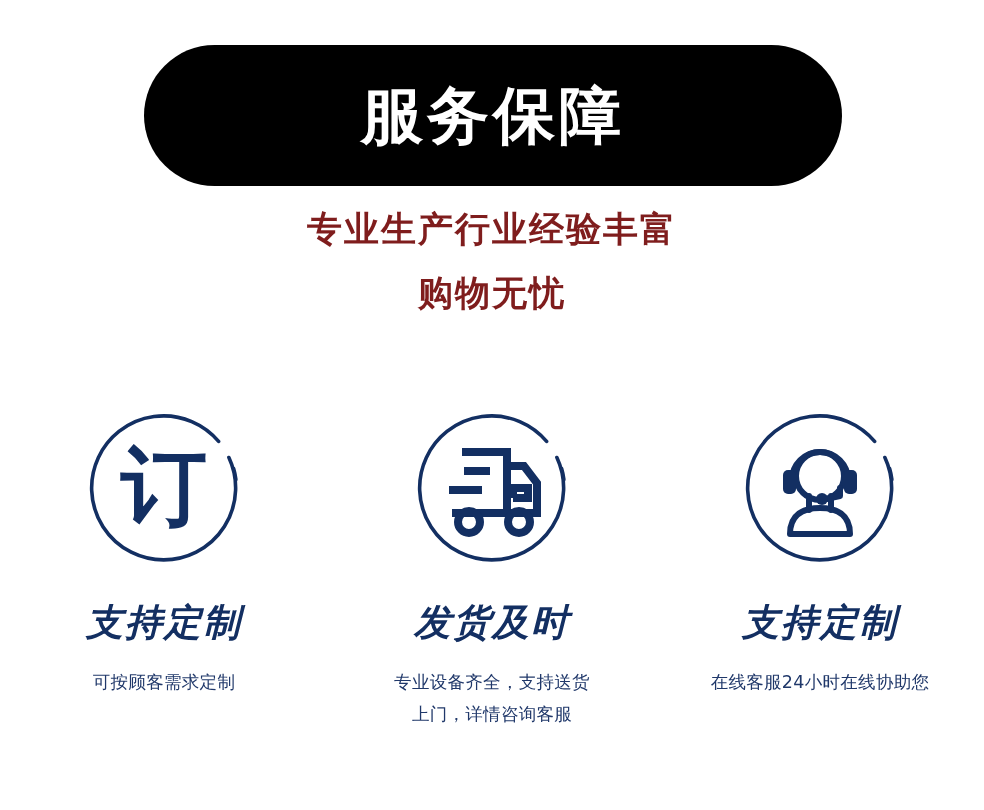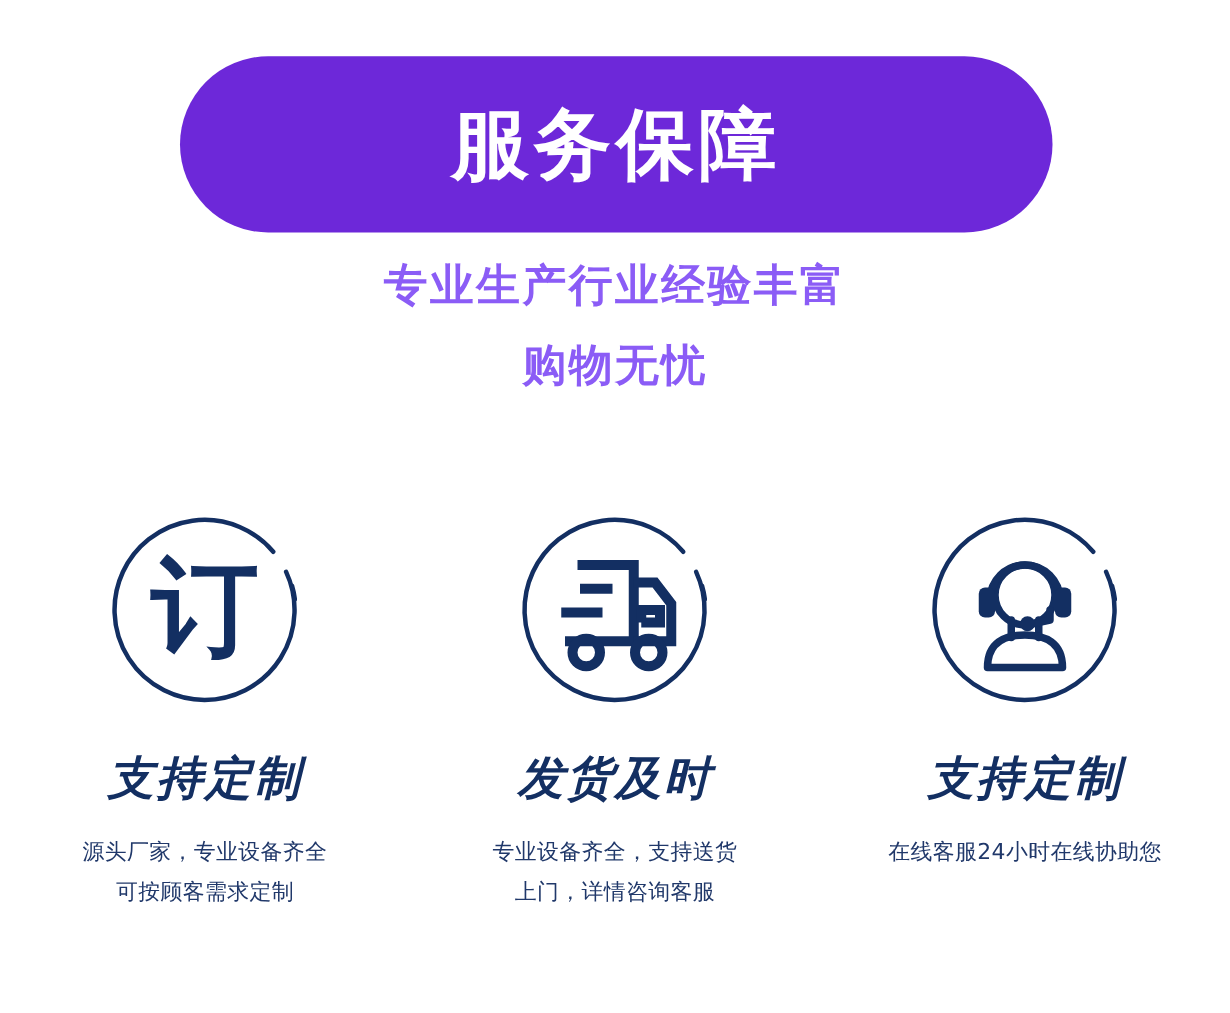--- a/index.html
+++ b/index.html
@@ -22,21 +22,21 @@
     background: #ffffff;
   }
 
   
   .banner {
     position: absolute;
     left: 144px;
     top: 45px;
     width: 698px;
     height: 141px;
-    background: #6d28d9;
+    background: #000000;
     border-radius: 71px;
     display: flex;
     align-items: center;
     justify-content: center;
     box-sizing: border-box;
   }
   .banner-title {
     color: #ffffff;
     font-size: 62px;
     font-weight: 700;
@@ -48,21 +48,21 @@
 
   
   .subtitle {
     position: absolute;
     left: 0;
     top: 212px;
     width: 984px;
     text-align: center;
   }
   .subtitle-line {
-    color: #8b5cf6;
+    color: #7f1d1d;
     font-size: 35px;
     font-weight: 700;
     letter-spacing: 2px;
     line-height: 1;
     white-space: nowrap;
   }
   .subtitle-line.first { margin-bottom: 29px; }
 
   
   .features {
@@ -132,21 +132,20 @@
     <div class="feature">
       <svg class="feature-icon" viewBox="0 0 172 172">
 
         <path d="M 140.6 41.4 A 72 72 0 1 0 150.9 57.5" fill="none" stroke="#132f62" stroke-width="3.6" stroke-linecap="round"></path>
         <path d="M 155.6 68.6 A 72 72 0 0 1 157.9 79.4" fill="none" stroke="#132f62" stroke-width="3.6" stroke-linecap="round"></path>
 
         <text x="86" y="86" text-anchor="middle" dominant-baseline="central" fill="#132f62" font-family="'DejaVu Sans','Liberation Sans',sans-serif" font-size="86" font-weight="700">订</text>
       </svg>
       <div class="feature-title">支持定制</div>
       <div class="feature-desc">
-        <span>源头厂家，专业设备齐全</span>
         <span>可按顾客需求定制</span>
       </div>
     </div>
 
     <div class="feature">
       <svg class="feature-icon" viewBox="0 0 172 172">
         <path d="M 140.6 41.4 A 72 72 0 1 0 150.9 57.5" fill="none" stroke="#132f62" stroke-width="3.6" stroke-linecap="round"></path>
         <path d="M 155.6 68.6 A 72 72 0 0 1 157.9 79.4" fill="none" stroke="#132f62" stroke-width="3.6" stroke-linecap="round"></path>
         <g fill="none" stroke="#132f62" stroke-width="8" stroke-linejoin="miter" stroke-linecap="butt">
 

